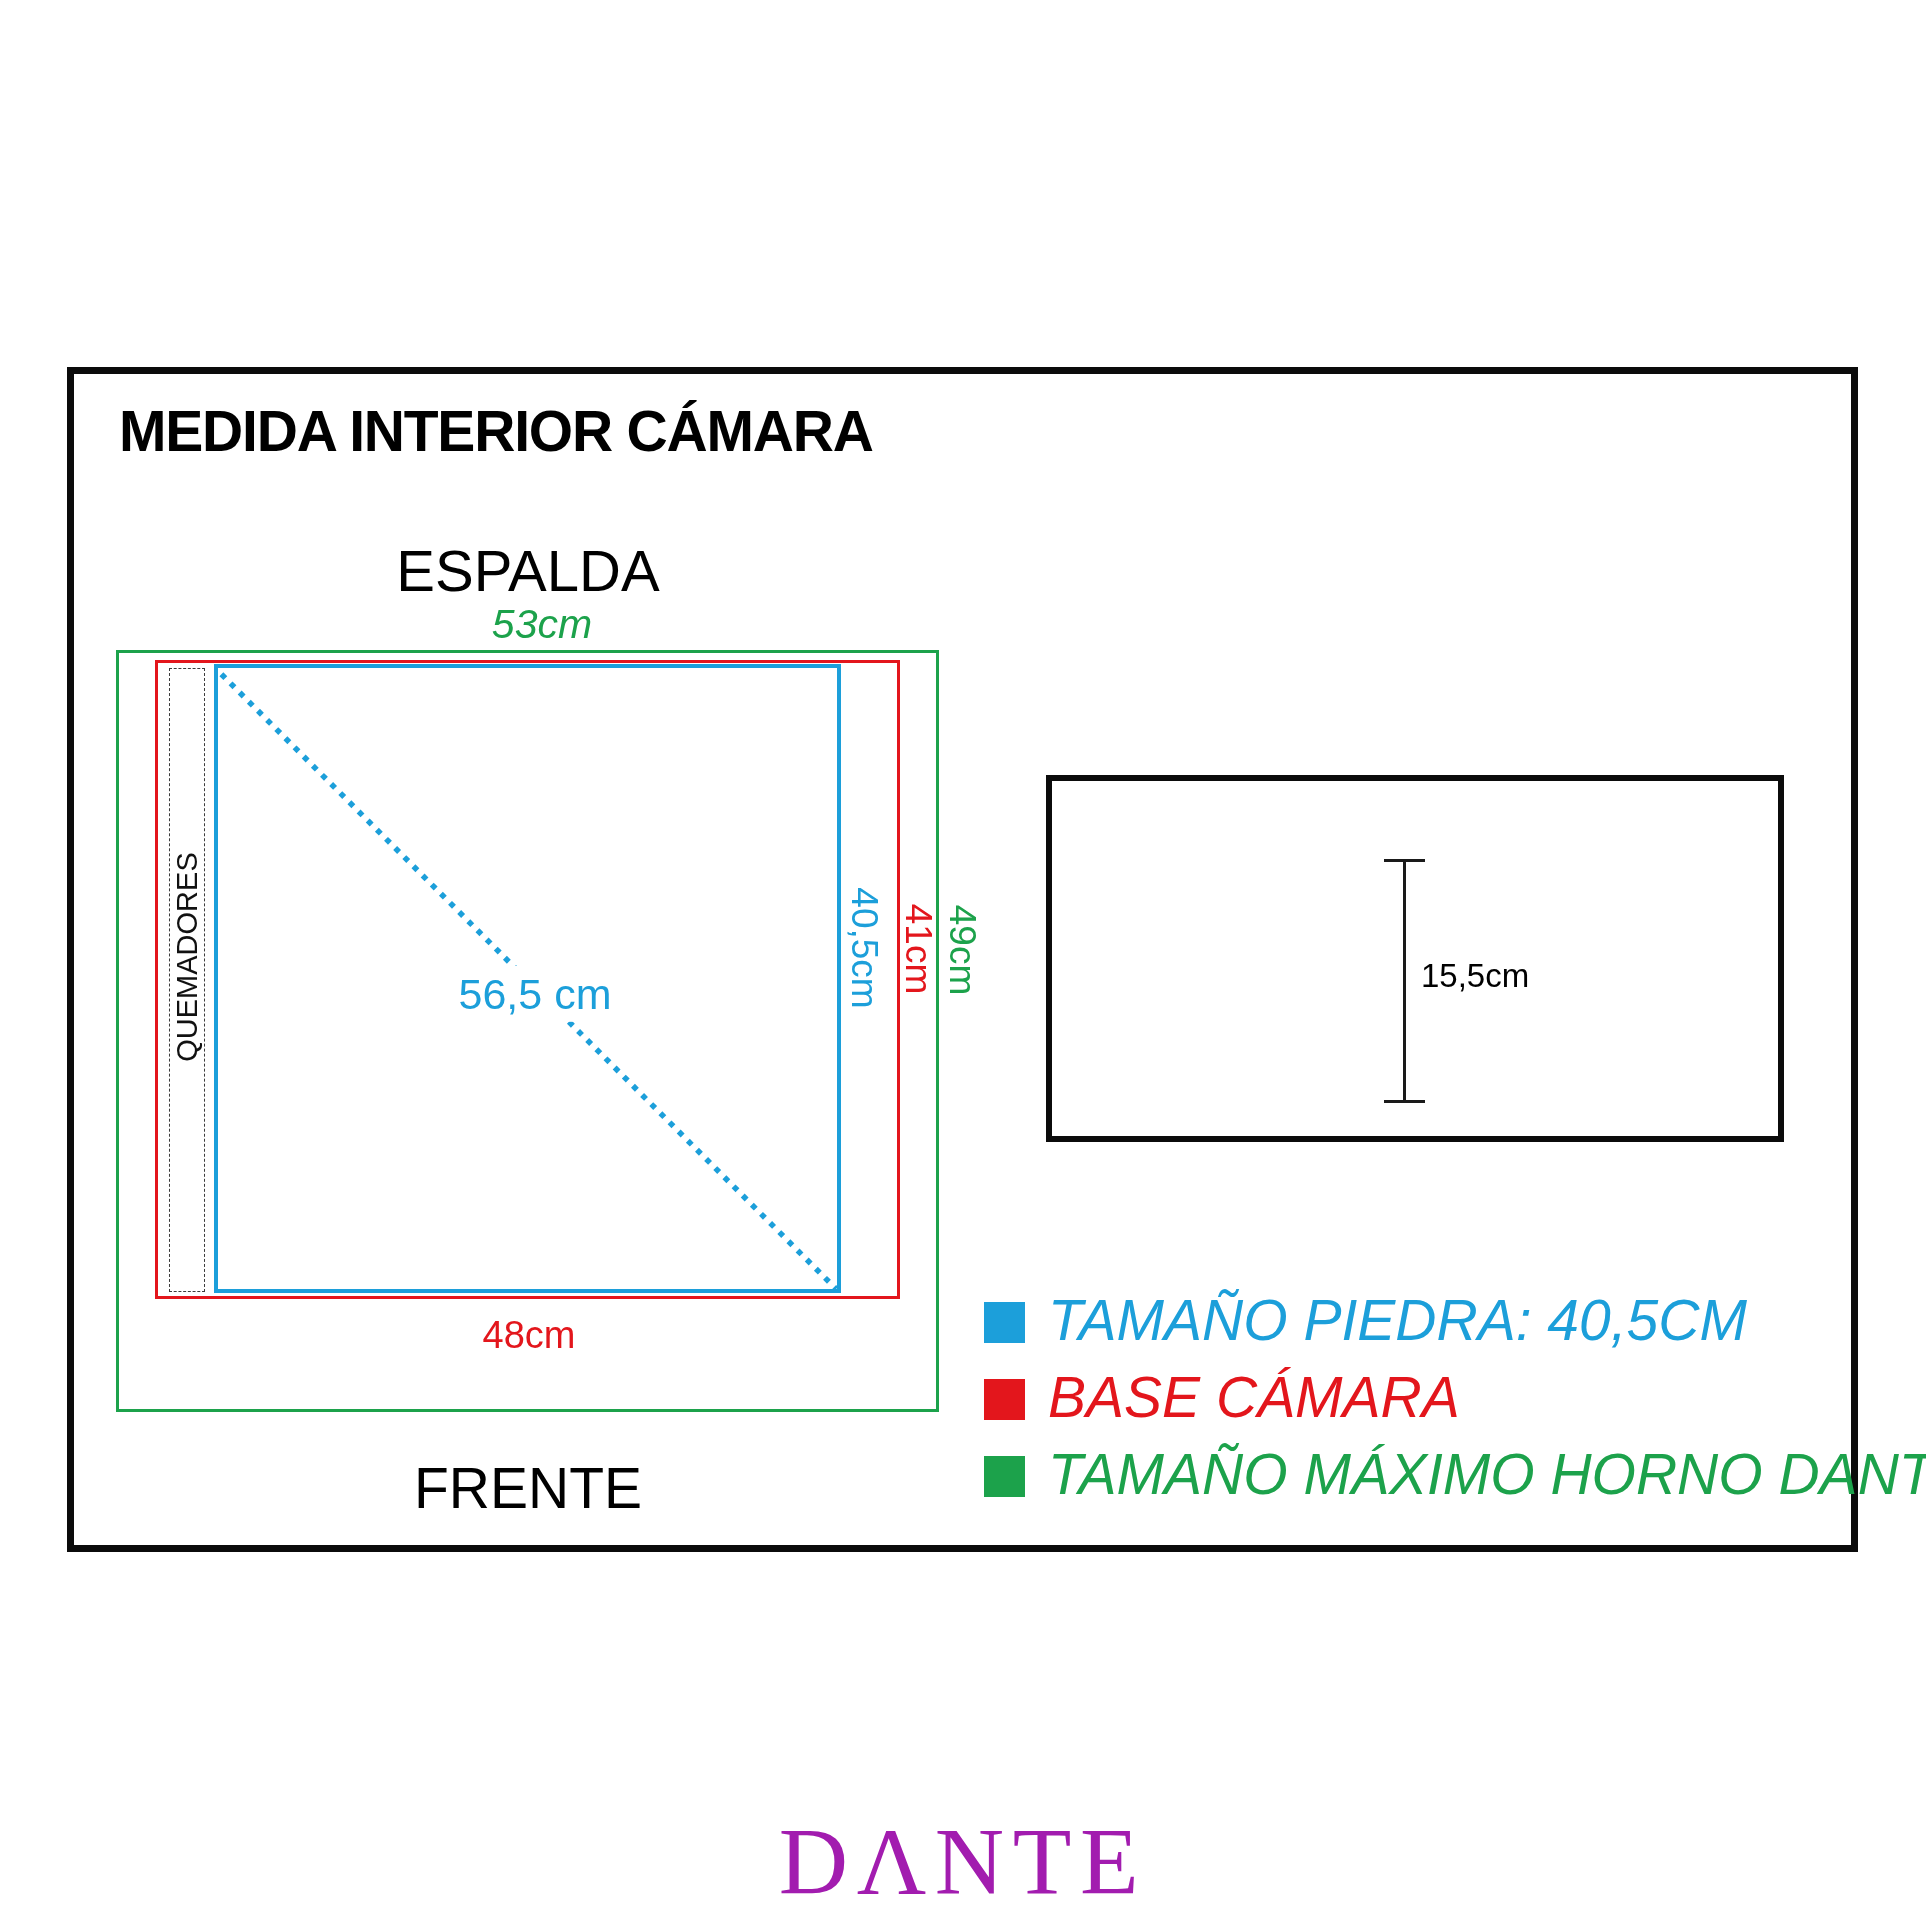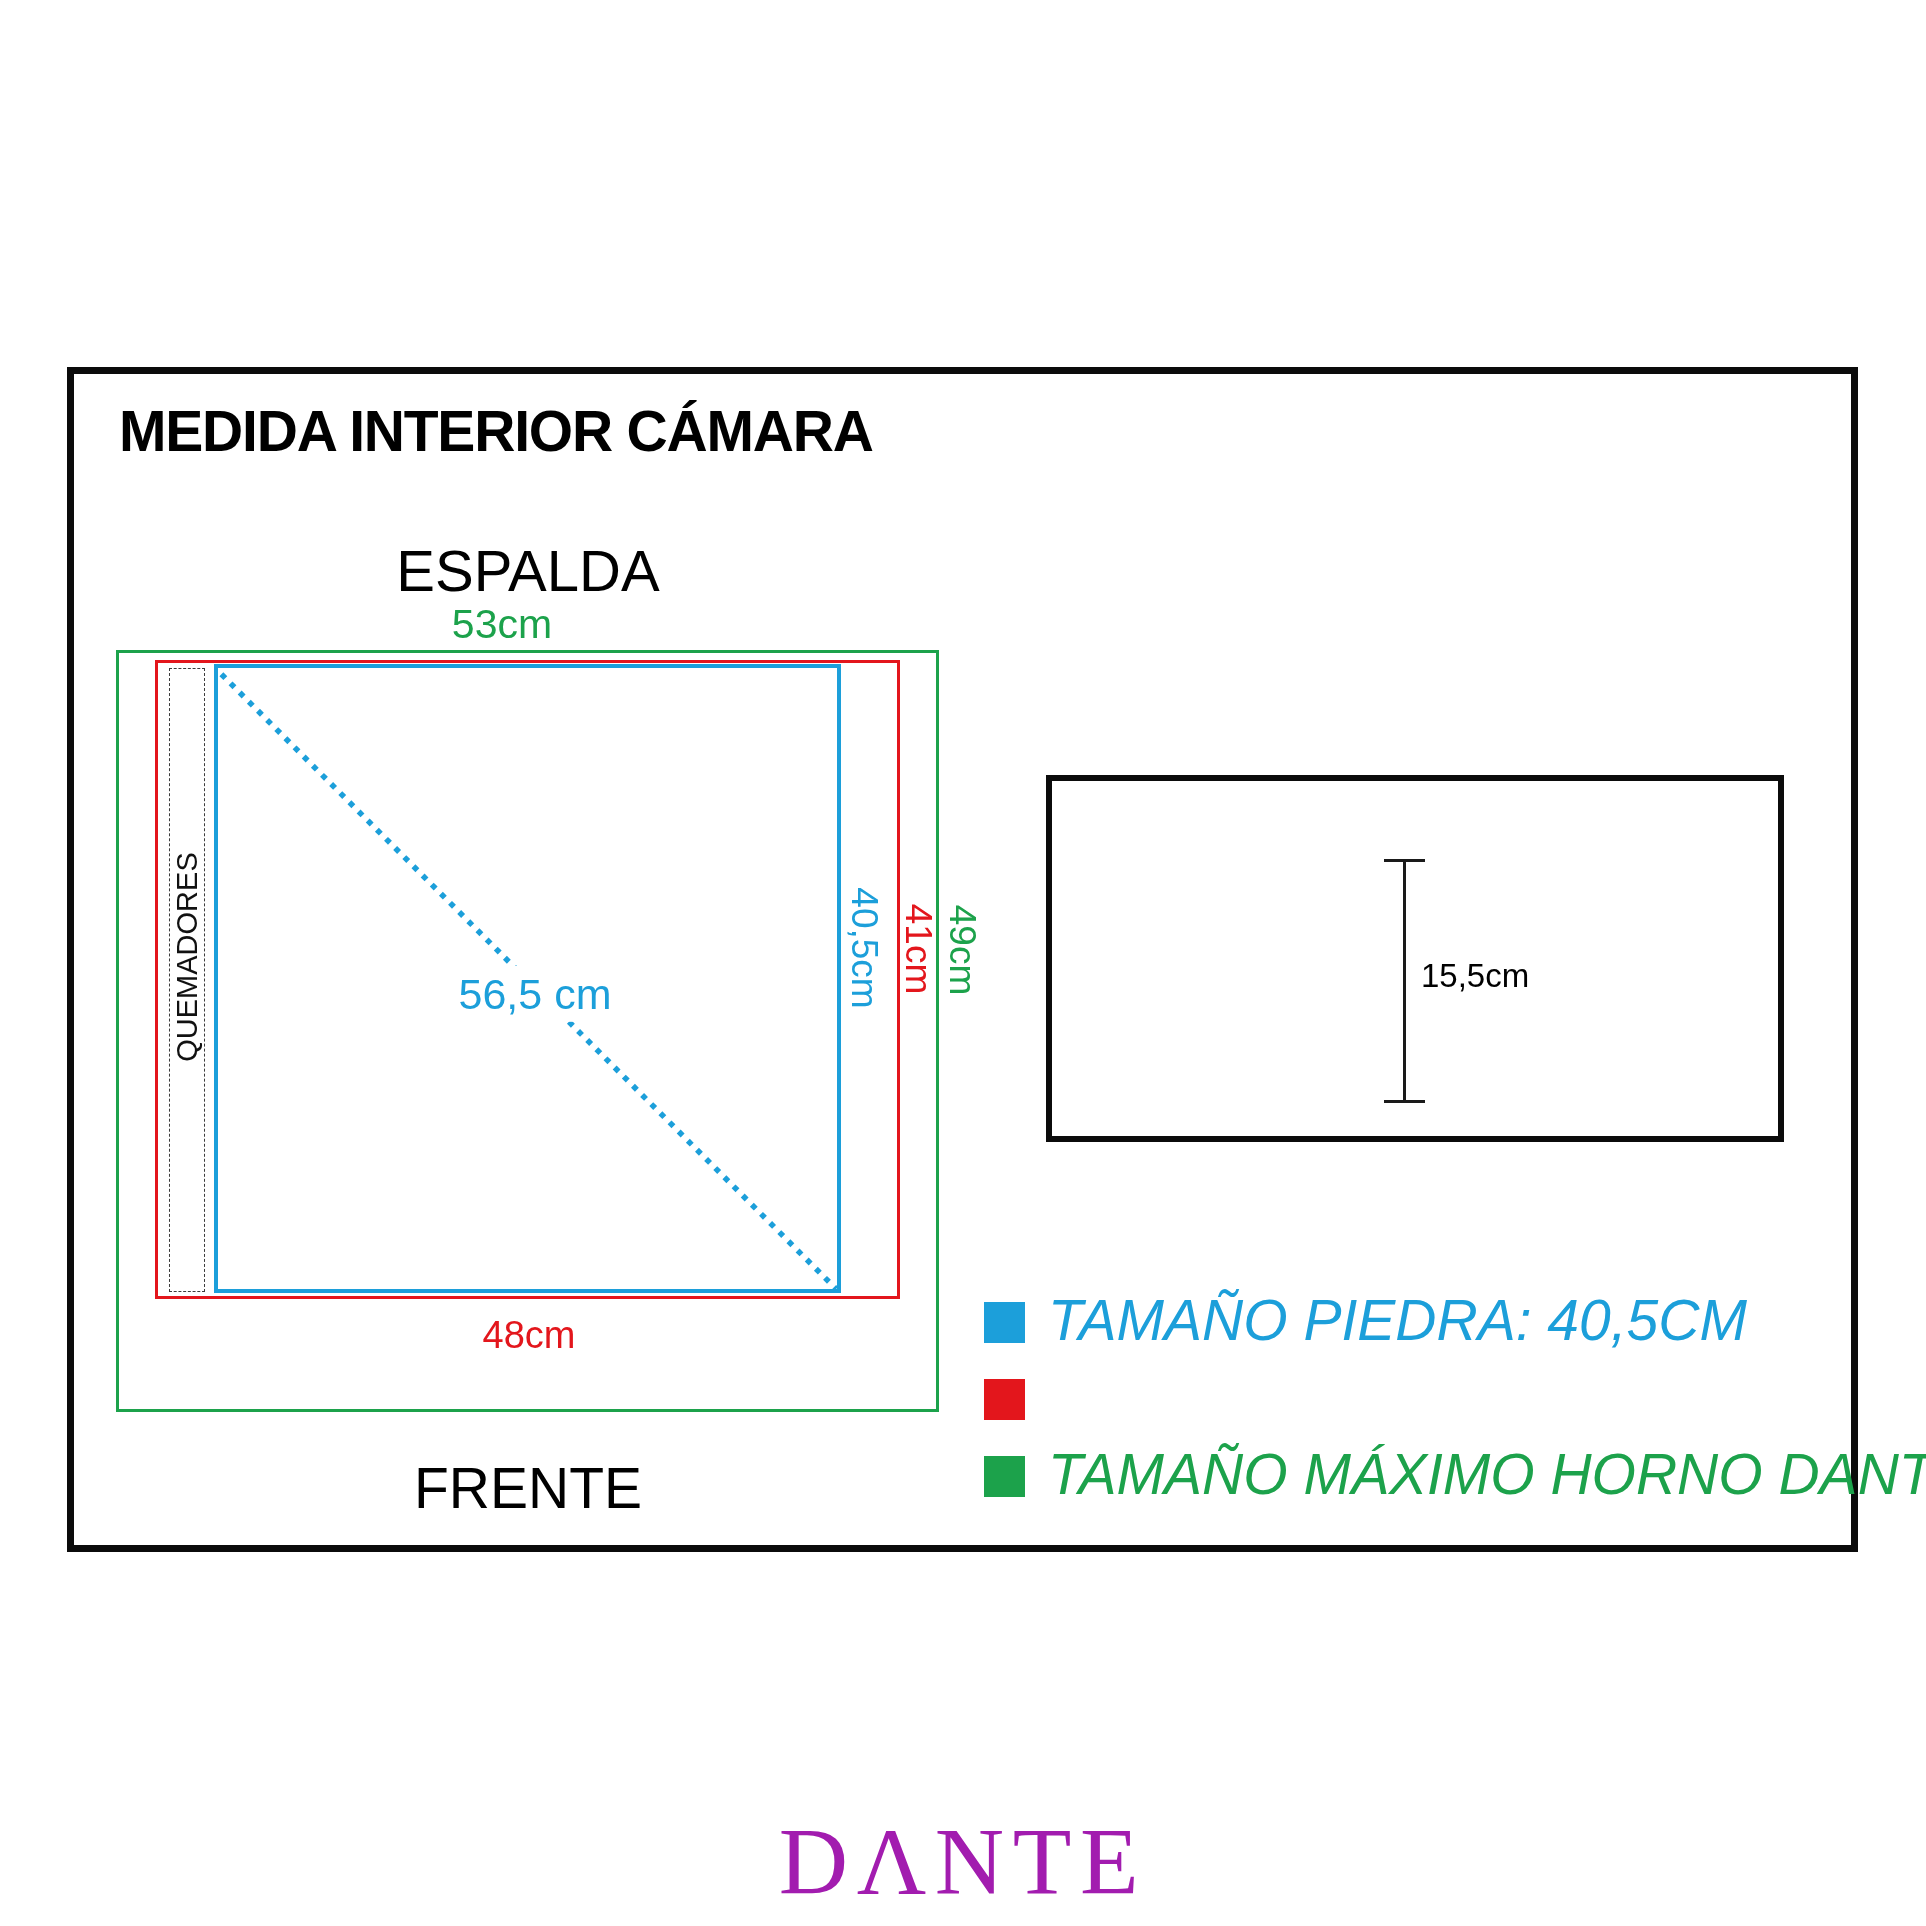--- a/index.html
+++ b/index.html
@@ -18,21 +18,21 @@
 
   
   .rect{box-sizing:border-box;}
   .green-rect{left:116px;top:650px;width:823px;height:762px;border:3.7px solid #1CA24B;}
   .red-rect{left:155px;top:660px;width:745px;height:639px;border:3.7px solid #E3161C;}
   .blue-rect{left:214px;top:664px;width:627px;height:629px;border:4.3px solid #1C9FDA;}
   .burners-box{left:169px;top:668px;width:36px;height:624px;border:1.8px dashed #3c3c3c;}
 
   .back-label{left:528px;top:537px;font-size:58px;transform:translateX(-50%);}
   .front-label{left:528px;top:1427px;font-size:57px;transform:translateX(-50%);margin-top:28px;}
-  .dim-top{left:502px;top:601px;font-size:41px;color:#1CA24B;transform:translateX(-50%);}
+  .dim-top{left:542px;top:601px;font-size:41px;color:#1CA24B;transform:translateX(-50%);font-style:italic;}
   .dim-bottom{left:529px;top:1302px;font-size:38px;color:#E3161C;transform:translateX(-50%);margin-top:12px;}
 
   .vlabel{transform:translate(-50%,-50%) rotate(90deg);white-space:nowrap;}
   .dim-blue-v{left:864px;top:948px;font-size:37px;color:#1C9FDA;}
   .dim-red-v{left:918px;top:949px;font-size:37px;color:#E3161C;}
   .dim-green-v{left:962px;top:950px;font-size:37px;color:#1CA24B;}
 
   .burners-label{left:187px;top:957px;font-size:29px;color:#111;
     transform:translate(-50%,-50%) rotate(-90deg);white-space:nowrap;}
 
@@ -97,20 +97,21 @@
   <div class="abs height-box"></div>
   <div class="abs hline"></div>
   <div class="abs hcap hcap-top"></div>
   <div class="abs hcap hcap-bottom"></div>
   <div class="abs height-dim nowrap">15,5cm</div>
 
   <div class="abs legend-swatch sw1"></div>
   <div class="abs legend-label ll1 nowrap">TAMAÑO PIEDRA: 40,5CM</div>
 
   <div class="abs legend-swatch sw2"></div>
+  <div class="abs legend-label ll2 nowrap">BASE CÁMARA</div>
 
   <div class="abs legend-swatch sw3"></div>
   <div class="abs legend-label ll3 nowrap">TAMAÑO MÁXIMO HORNO DANTE</div>
 
   <div class="abs brand nowrap">DΛNTE</div>
 
 </div>
 
 
 </body></html>

